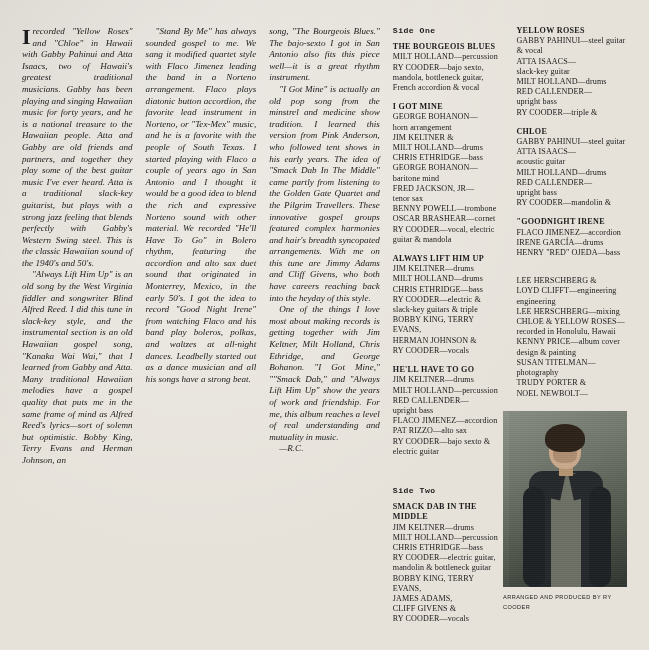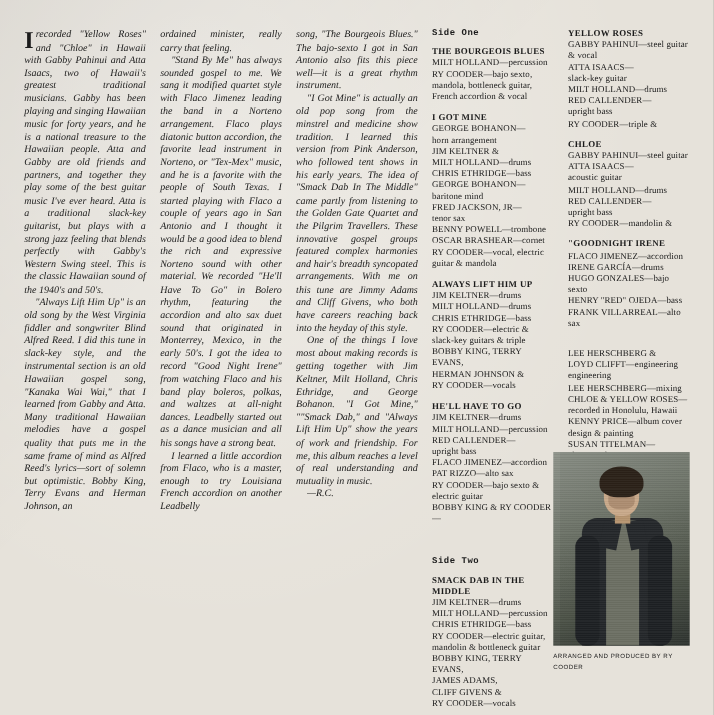--- a/index.html
+++ b/index.html
@@ -223,23 +223,21 @@
 
 <div class="sleeve">
   <div class="columns">
 
     <div class="col">
       <p class="first dropcap-para"><span class="dropcap">I</span><span>recorded "Yellow Roses" and "Chloe" in Hawaii with Gabby Pahinui and Atta Isaacs, two of Hawaii's greatest traditional musicians. Gabby has been playing and singing Hawaiian music for forty years, and he is a national treasure to the Hawaiian people. Atta and Gabby are old friends and partners, and together they play some of the best guitar music I've ever heard. Atta is a traditional slack-key guitarist, but plays with a strong jazz feeling that blends perfectly with Gabby's Western Swing steel. This is the classic Hawaiian sound of the 1940's and 50's.</span></p>
       <p>"Always Lift Him Up" is an old song by the West Virginia fiddler and songwriter Blind Alfred Reed. I did this tune in slack-key style, and the instrumental section is an old Hawaiian gospel song, "Kanaka Wai Wai," that I learned from Gabby and Atta. Many traditional Hawaiian melodies have a gospel quality that puts me in the same frame of mind as Alfred Reed's lyrics—sort of solemn but optimistic. Bobby King, Terry Evans and Herman Johnson, an</p>
     </div>
 
     <div class="col">
-      <p class="first">ordained minister, really carry that feeling.</p>
       <p>"Stand By Me" has always sounded gospel to me. We sang it modified quartet style with Flaco Jimenez leading the band in a Norteno arrangement. Flaco plays diatonic button accordion, the favorite lead instrument in Norteno, or "Tex-Mex" music, and he is a favorite with the people of South Texas. I started playing with Flaco a couple of years ago in San Antonio and I thought it would be a good idea to blend the rich and expressive Norteno sound with other material. We recorded "He'll Have To Go" in Bolero rhythm, featuring the accordion and alto sax duet sound that originated in Monterrey, Mexico, in the early 50's. I got the idea to record "Good Night Irene" from watching Flaco and his band play boleros, polkas, and waltzes at all-night dances. Leadbelly started out as a dance musician and all his songs have a strong beat.</p>
-      <p>I learned a little accordion from Flaco, who is a master, enough to try Louisiana French accordion on another Leadbelly</p>
     </div>
 
     <div class="col">
       <p class="first">song, "The Bourgeois Blues." The bajo-sexto I got in San Antonio also fits this piece well—it is a great rhythm instrument.</p>
       <p>"I Got Mine" is actually an old pop song from the minstrel and medicine show tradition. I learned this version from Pink Anderson, who followed tent shows in his early years. The idea of "Smack Dab In The Middle" came partly from listening to the Golden Gate Quartet and the Pilgrim Travellers. These innovative gospel groups featured complex harmonies and hair's breadth syncopated arrangements. With me on this tune are Jimmy Adams and Cliff Givens, who both have careers reaching back into the heyday of this style.</p>
       <p>One of the things I love most about making records is getting together with Jim Keltner, Milt Holland, Chris Ethridge, and George Bohanon. "I Got Mine," ""Smack Dab," and "Always Lift Him Up" show the years of work and friendship. For me, this album reaches a level of real understanding and mutuality in music.</p>
       <p class="rc-sign">—R.C.</p>
     </div>
 
     <div class="col credits">
@@ -285,21 +283,20 @@
       <div class="track">
         <div class="title">HE'LL HAVE TO GO</div>
         <span class="line">JIM KELTNER—drums</span>
         <span class="line">MILT HOLLAND—percussion</span>
         <span class="line">RED CALLENDER—</span>
         <span class="line">    upright bass</span>
         <span class="line">FLACO JIMENEZ—accordion</span>
         <span class="line">PAT RIZZO—alto sax</span>
         <span class="line">RY COODER—bajo sexto &amp;</span>
         <span class="line">    electric guitar</span>
-        <span class="line">BOBBY KING &amp; RY COODER—</span>
       </div>
 
       <div class="spacer-lg"></div>
 
       <div class="side-head">Side Two</div>
 
       <div class="track">
         <div class="title">SMACK DAB IN THE MIDDLE</div>
         <span class="line">JIM KELTNER—drums</span>
         <span class="line">MILT HOLLAND—percussion</span>
@@ -335,23 +332,21 @@
         <span class="line">MILT HOLLAND—drums</span>
         <span class="line">RED CALLENDER—</span>
         <span class="line">    upright bass</span>
         <span class="line">RY COODER—mandolin &amp;</span>
       </div>
 
       <div class="track">
         <div class="title">"GOODNIGHT IRENE</div>
         <span class="line">FLACO JIMENEZ—accordion</span>
         <span class="line">IRENE GARCÍA—drums</span>
-        <span class="line">HUGO GONZALES—bajo sexto</span>
         <span class="line">HENRY "RED" OJEDA—bass</span>
-        <span class="line">FRANK VILLARREAL—alto sax</span>
       </div>
 
       <div class="spacer-sm"></div>
 
       <div class="track">
         <span class="line">LEE HERSCHBERG &amp;</span>
         <span class="line">    LOYD CLIFFT—engineering</span>
         <span class="line">    engineering</span>
         <span class="line">LEE HERSCHBERG—mixing</span>
         <span class="line">CHLOE &amp; YELLOW ROSES—</span>

